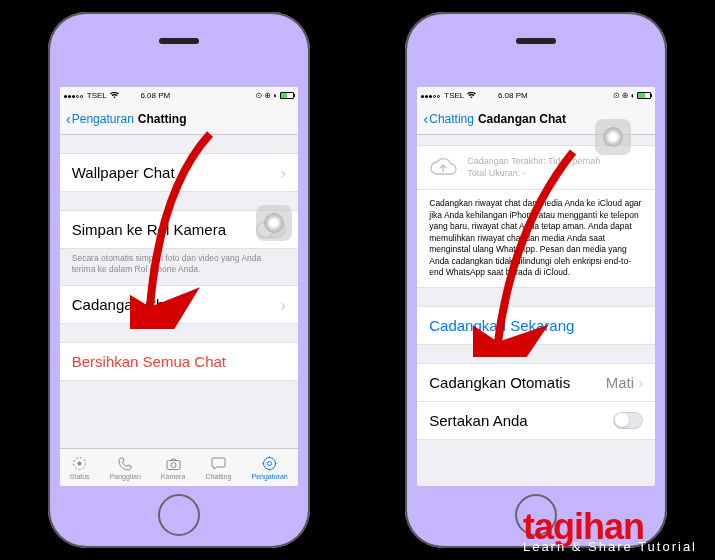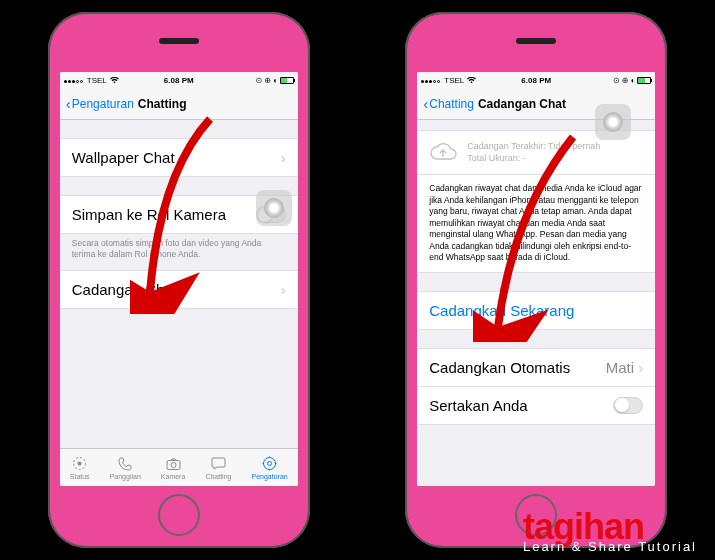--- a/index.html
+++ b/index.html
@@ -10,23 +10,23 @@
     display: flex;
     justify-content: space-around;
     align-items: center;
     font-family: -apple-system, "Helvetica Neue", Arial, sans-serif;
     position: relative;
     overflow: hidden;
   }
   .phone {
     width: 262px;
     height: 536px;
-    background: #ec4899;
+    background: #c4b5fd;
     border-radius: 38px;
-    padding: 60px 12px 62px 12px;
+    padding: 75px 12px 62px 12px;
     position: relative;
     box-shadow: inset 0 0 0 2px #555, 0 0 8px rgba(0,0,0,.6);
   }
   .phone::before { 
     content: "";
     position: absolute;
     top: 26px; left: 50%; transform: translateX(-50%);
     width: 40px; height: 6px; background: #222; border-radius: 3px;
   }
   .phone::after { 
@@ -46,21 +46,21 @@
   .status-bar {
     background: #f7f7f8;
     height: 16px;
     display: flex;
     align-items: center;
     font-size: 8px;
     padding: 0 4px;
     color: #000;
   }
   .status-bar .sb-left { flex:1; display:flex; gap:3px; align-items:center;}
-  .status-bar .sb-center { flex:1; text-align:center; font-weight:700;}
+  .status-bar .sb-center { flex:1; font-weight:400;}
   .status-bar .sb-right { flex:1; display:flex; justify-content:flex-end; gap:2px; align-items:center;}
   .dots span{width:3px;height:3px;border-radius:50%;background:#000;display:inline-block;margin-right:1px;}
   .dots span.hollow{background:transparent;border:0.5px solid #000;}
   .battery{width:14px;height:7px;border:0.6px solid #000;border-radius:1px;position:relative;}
   .battery::after{content:"";position:absolute;right:-2px;top:1.5px;width:1.2px;height:3px;background:#000;}
   .battery i{display:block;height:100%;width:55%;background:#4cd964;}
   .nav-bar {
     background:#f7f7f8;
     border-bottom:0.5px solid #c8c7cc;
     height:32px;
@@ -167,20 +167,23 @@
         <span class="toggle"></span>
       </div>
       <div class="footnote">Secara otomatis simpan foto dan video yang Anda terima ke dalam Rol iPhone Anda.</div>
 
       <div class="row">
         <span>Cadangan Chat</span>
         <span style="color:#c7c7cc;">›</span>
       </div>
       <div class="spacer"></div>
 
+      <div class="row link-red">
+          <span>Bersihkan Semua Chat</span>
+        </div>
     </div>
 
     <div class="tabbar">
       <div class="tab">
         <span class="ic">
             <svg width="15" height="15" viewBox="0 0 15 15">
               <circle cx="7.5" cy="7.5" r="6" fill="none" stroke="currentColor" stroke-dasharray="2 2"></circle>
               <circle cx="7.5" cy="7.5" r="2" fill="currentColor"></circle>
             </svg>
           </span>

